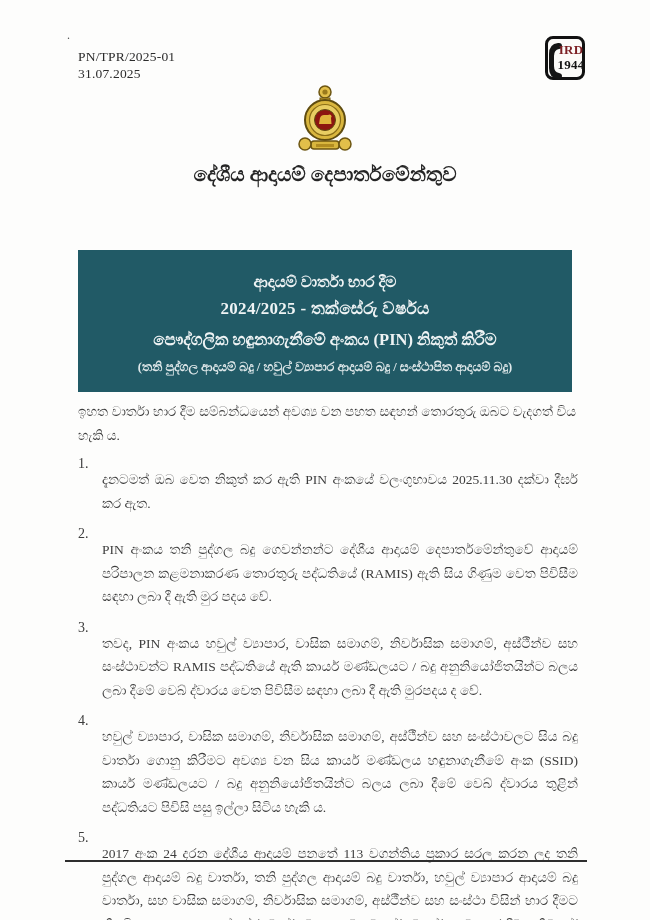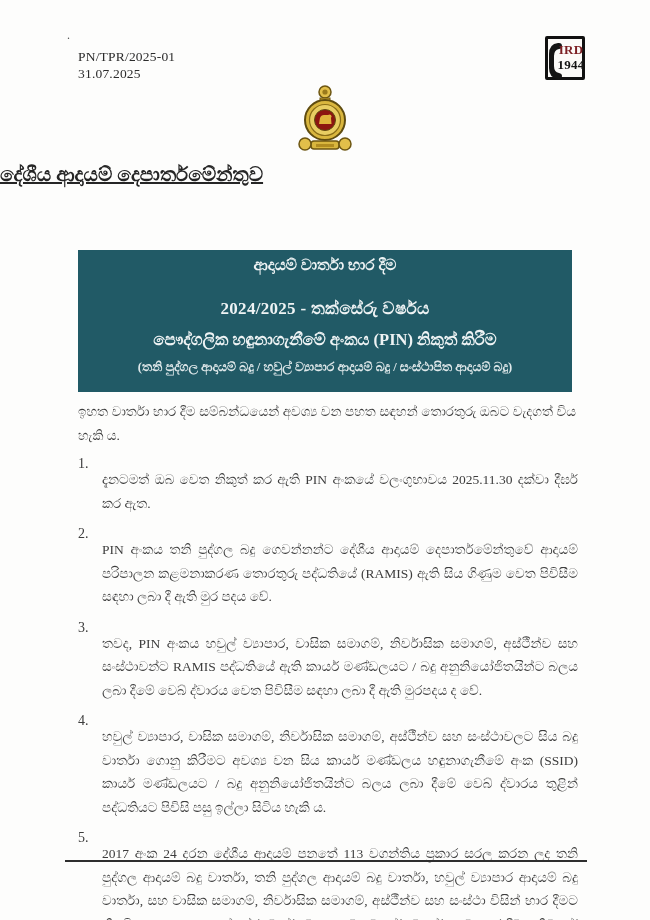--- a/index.html
+++ b/index.html
@@ -20,54 +20,54 @@
   
   .ref-block{
     position:absolute;left:78px;top:48px;
     font-size:13.5px;font-weight:400;line-height:17px;color:#2c2c2c;
     letter-spacing:.2px;
   }
   
   .ird-logo{
     position:absolute;left:545px;top:36px;
     width:40px;height:44px;
-    border:3px solid #111;border-radius:2px;
+    border:3px solid #111;border-radius:8px;
     background:#fbfaf8;
     box-sizing:border-box;
     display:flex;align-items:center;
   }
   .ird-phone{position:absolute;left:-1px;top:3px;}
   .ird-text{
     position:absolute;left:9px;top:3px;width:28px;
     text-align:center;line-height:15px;
   }
   .ird-text .l1{font-size:13px;font-weight:700;color:#7b1e22;letter-spacing:.3px;}
   .ird-text .l2{font-size:13px;font-weight:700;color:#151515;letter-spacing:.2px;}
   
   .emblem{position:absolute;left:0;right:0;top:84px;text-align:center;}
   
   .dept-title{
     position:absolute;left:0;right:0;top:163px;
-    text-align:left;font-size:20px;font-weight:700;color:#262626;text-decoration:underline;
+    text-align:center;font-size:20px;font-weight:700;color:#262626;
   }
   .notice-line{
     position:absolute;left:0;right:0;top:204px;
     text-align:center;font-size:16.5px;font-weight:700;color:#303030;
   }
   
   .banner{
     position:absolute;left:78px;top:250px;width:494px;height:142px;
     background:#215A66;
     color:#eef3f4;
     text-align:center;
     box-sizing:border-box;
-    padding-top:2px;
+    padding-top:19px;
   }
   .banner .b1{font-size:15.5px;font-weight:700;line-height:26px;}
-  .banner .b2{font-size:17px;font-weight:700;line-height:28px;letter-spacing:.3px;margin-top:17px;}
+  .banner .b2{font-size:17px;font-weight:700;line-height:28px;letter-spacing:.3px;}
   .banner .b3{font-size:16.5px;font-weight:700;line-height:34px;}
   .banner .b4{font-size:12.5px;font-weight:600;line-height:20px;color:#dfe8ea;}
   
   .intro{
     position:absolute;left:78px;top:400px;width:498px;
     font-size:13.5px;line-height:23.5px;text-align:justify;color:#3d3d3d;
   }
   
   .list{
     position:absolute;left:78px;top:452px;width:500px;

